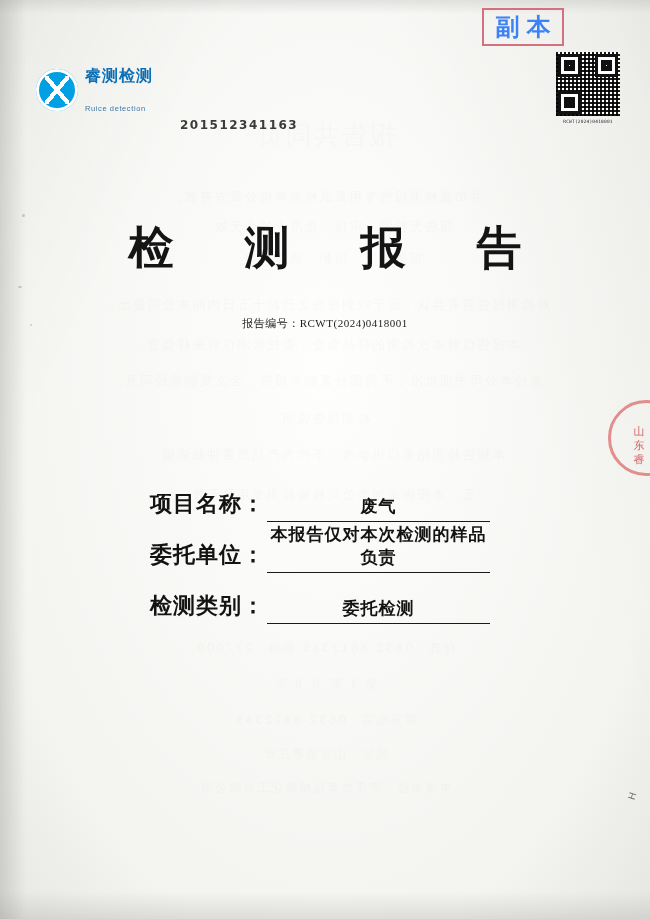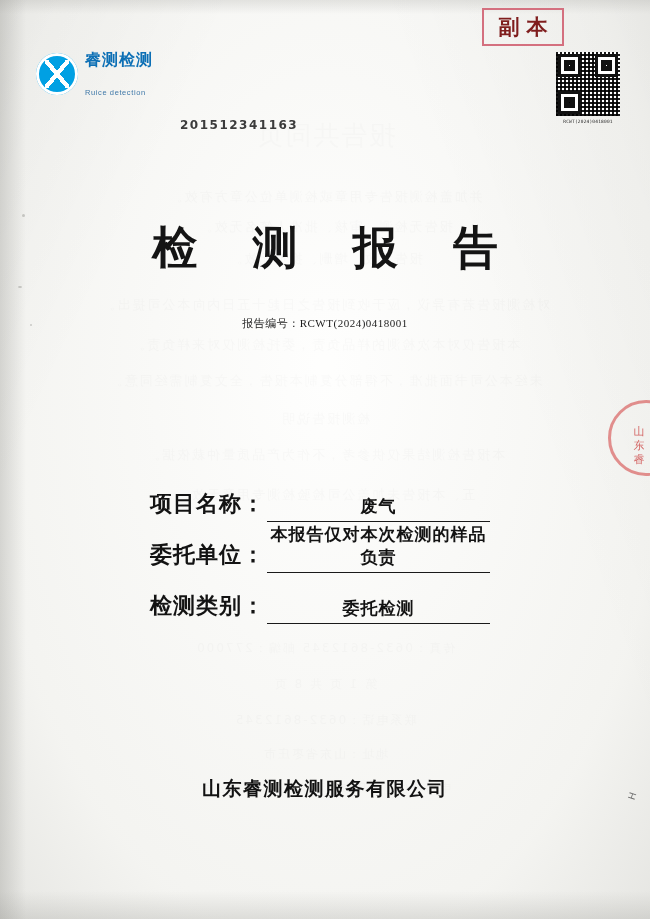--- a/index.html
+++ b/index.html
@@ -57,21 +57,21 @@
     white-space: nowrap;
     text-align: center;
     pointer-events: none;
     user-select: none;
   }
 
   
   .logo-block {
     position: absolute;
     left: 36px;
-    top: 52px;
+    top: 68px;
     display: flex;
     align-items: center;
     gap: 7px;
   }
   .logo-mark {
     width: 42px; height: 42px;
     border-radius: 50%;
     background: #00a0e3;
     position: relative;
     box-shadow: inset 0 0 0 3px #ffffff;
@@ -160,23 +160,23 @@
   .copy-box {
     position: absolute;
     right: 86px;
     top: 8px;
     width: 78px;
     height: 34px;
     border: 2px solid #d4707f;
     display: flex;
     align-items: center;
     justify-content: center;
-    color: #7f1d1d;
-    font-family: "Liberation Serif", serif;
-    font-size: 21px;
+    color: #3b82f6;
+    font-family: "Liberation Serif", serif;
+    font-size: 24px;
     font-weight: 700;
     letter-spacing: 7px;
     text-indent: 7px;
   }
 
   
   .qr-wrap {
     position: absolute;
     right: 30px;
     top: 52px;
@@ -218,21 +218,21 @@
     color: #2b2b2b;
     letter-spacing: 0.2px;
   }
 
   
   .doc-title {
     position: absolute;
     left: 0; right: 0;
     top: 218px;
     text-align: center;
-    font-family: Liberation Serif, serif;
+    font-family: Liberation Mono, monospace;
     font-size: 45px;
     font-weight: 700;
     letter-spacing: 22px;
     text-indent: 22px;
     color: #141414;
   }
   .report-no {
     position: absolute;
     left: 0; right: 0;
     top: 316px;
@@ -392,21 +392,20 @@
       <div class="field-row">
         <div class="field-label">委托单位：</div>
         <div class="field-value">本报告仅对本次检测的样品负责</div>
       </div>
       <div class="field-row">
         <div class="field-label">检测类别：</div>
         <div class="field-value">委托检测</div>
       </div>
     </div>
 
-  <div class="company">山东睿测检测服务有限公司</div>
 
   <div class="seal-edge"></div>
   <div class="seal-edge-text">山东睿</div>
 
   <div class="pencil-mark">H</div>
 
   <div class="scan-speck" style="left:22px;top:214px;width:3px;height:3px;"></div>
   <div class="scan-speck" style="left:18px;top:286px;width:4px;height:2px;"></div>
   <div class="scan-speck" style="left:30px;top:324px;width:2px;height:2px;"></div>
 </div>

